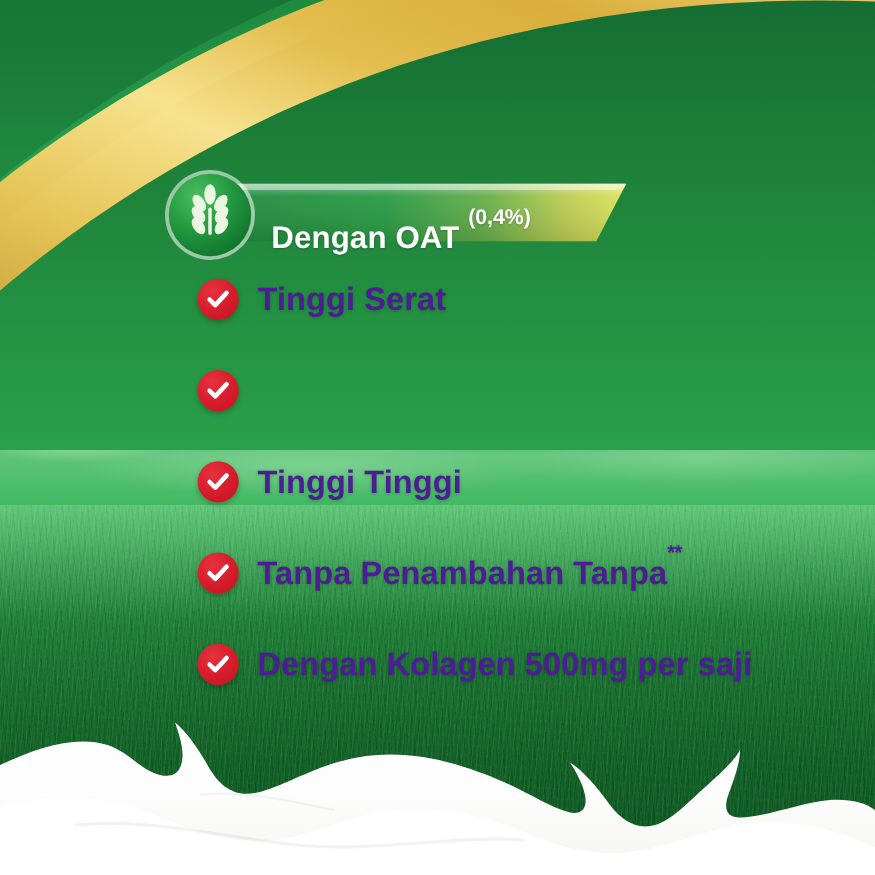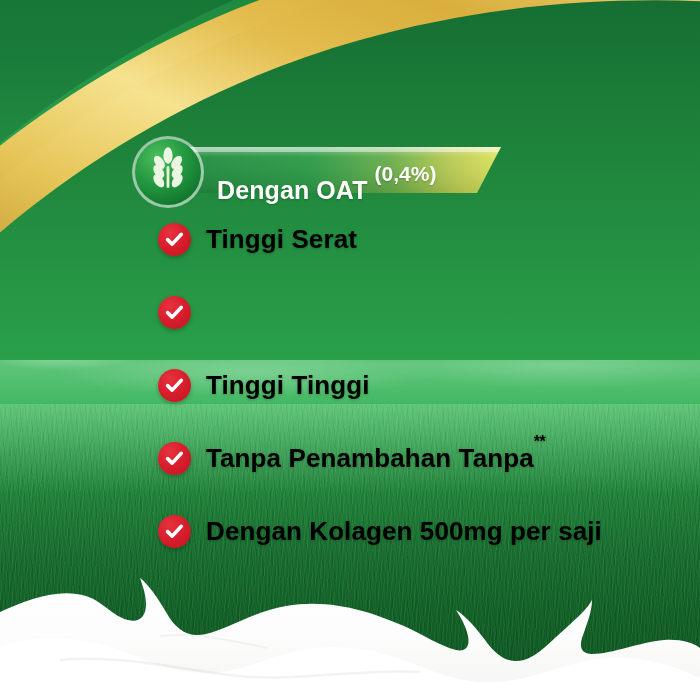--- a/index.html
+++ b/index.html
@@ -57,40 +57,40 @@
     display:flex;align-items:center;gap:7px;
     pointer-events:none;
   }
   .oat-main{
     color:#ffffff;font-size:25px;font-weight:700;letter-spacing:.1px;
     text-shadow:0 1px 2px rgba(0,0,0,.22);
     white-space:nowrap;
     margin-top:36px;
   }
   .oat-sub{
-    color:#ffffff;font-size:21px;font-weight:700;
+    color:#ffffff;font-size:17px;font-weight:700;
     text-shadow:0 1px 2px rgba(0,0,0,.22);
     white-space:nowrap;position:relative;top:2px;
   }
   
   #benefits{
     position:absolute;left:158px;top:213px;width:520px;
   }
   .benefit{
     display:flex;align-items:center;gap:15px;height:52px;margin-bottom:21px;
   }
   .check{
     flex:0 0 auto;width:33px;height:33px;border-radius:50%;
     background:radial-gradient(circle at 36% 30%, #e8323f 0%, #d81e2c 48%, #c2121f 100%);
     box-shadow:0 2px 4px rgba(0,0,0,.25);
     display:flex;align-items:center;justify-content:center;
   }
   .check svg{display:block;}
   .benefit-label{
-    color:#000000;font-size:26px;font-weight:700;letter-spacing:.1px;
+    color:#4c1d95;font-size:26px;font-weight:700;letter-spacing:.1px;
     white-space:nowrap;text-shadow:0 1px 3px rgba(0,0,0,.22);
   }
   .benefit-label sup{font-size:.62em;top:-.62em;position:relative;letter-spacing:-.5px;}
   
   #milk{position:absolute;left:0;bottom:0;width:700px;height:180px;}
 </style>
 </head>
 <body>
 
 <div id="poster">

